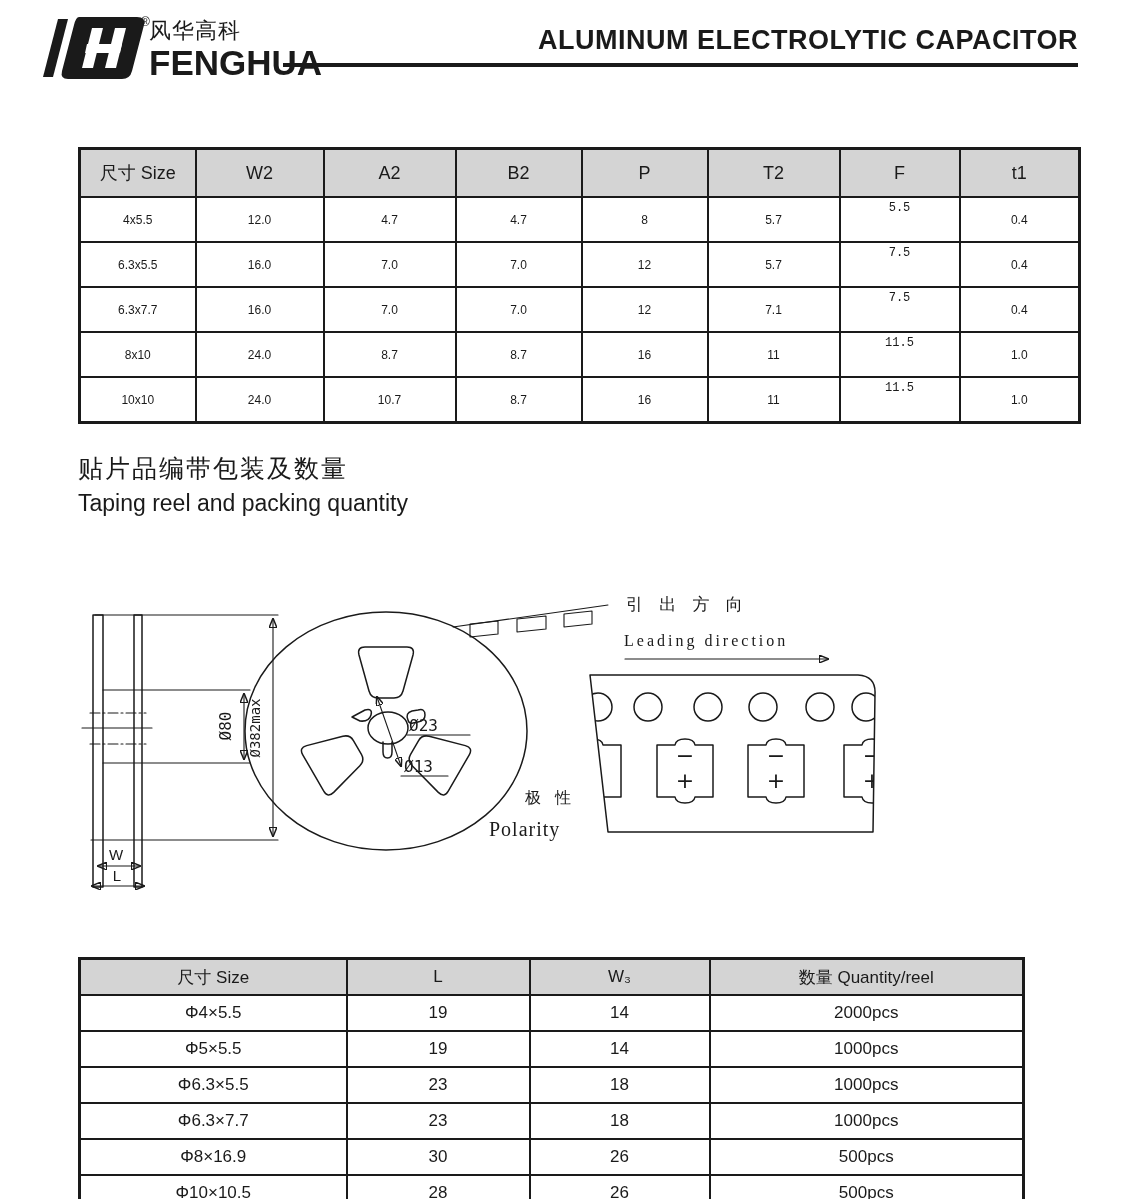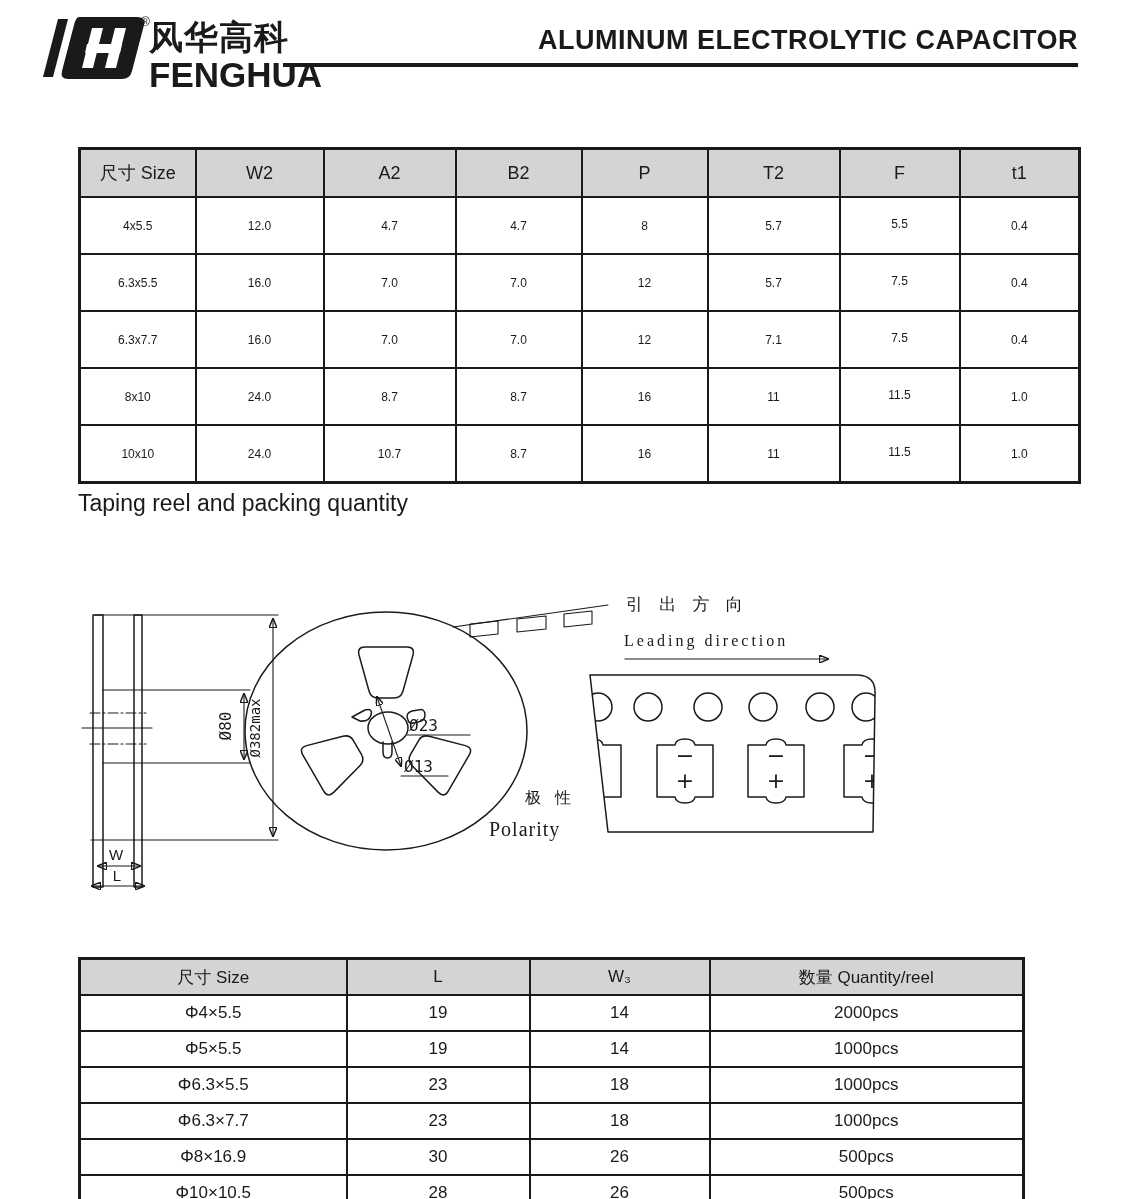--- a/index.html
+++ b/index.html
@@ -3,38 +3,38 @@
 <meta charset="utf-8">
 <style>
   html,body{margin:0;padding:0;background:#fff;}
   .page{
     position:relative;width:1146px;height:1199px;background:#ffffff;overflow:hidden;
     font-family:"Liberation Sans","DejaVu Sans",sans-serif;color:#1a1a1a;
   }
   
   .logo-svg{position:absolute;left:42px;top:15px;}
   .brand{position:absolute;left:149px;top:20px;line-height:1;}
-  .brand-cn{font-size:34px;font-weight:bold;letter-spacing:1px;}
+  .brand-cn{font-size:22px;font-weight:normal;letter-spacing:1px;}
   .brand-en{font-size:35px;font-weight:bold;letter-spacing:0px;margin-top:3px;}
   .page-title{
     position:absolute;top:25px;right:68px;font-size:27px;font-weight:bold;letter-spacing:.5px;
     white-space:nowrap;
   }
   .header-rule{position:absolute;left:283px;top:63px;width:795px;height:4px;background:#1a1a1a;}
   
   table.dtable{border-collapse:collapse;table-layout:fixed;border:3px solid #1a1a1a;margin-top:30px;}
   table.dtable th,table.dtable td{
     border:2px solid #1a1a1a;text-align:center;vertical-align:middle;
     font-weight:400;padding:0;overflow:hidden;white-space:nowrap;
   }
   #dim-table{position:absolute;left:78px;top:117px;width:1000px;}
   #dim-table th{height:46px;background:#d4d4d4;font-size:18px;}
   #dim-table td{height:43px;font-size:12px;}
   
-  #dim-table tbody td:nth-child(7){vertical-align:top;padding-top:19px;height:36px;}
+  #dim-table tbody td:nth-child(7){vertical-align:top;padding-top:3px;height:36px;font-family:Liberation Mono, monospace;}
   #pack-table{position:absolute;left:78px;top:927px;width:944px;}
   #pack-table th{height:34px;background:#d4d4d4;font-size:17px;}
   #pack-table td{height:34px;font-size:17px;}
   
   .sec-cn{position:absolute;left:78px;top:452px;font-size:25px;letter-spacing:2px;}
   .sec-en{position:absolute;left:78px;top:490px;font-size:23px;}
   
   .diagram{position:absolute;left:60px;top:580px;}
   .diagram path,.diagram line,.diagram rect,.diagram ellipse{
     fill:none;stroke:#1a1a1a;stroke-width:1.5;stroke-linejoin:round;stroke-linecap:round;
@@ -137,20 +137,21 @@
           <td>10.7</td>
           <td>8.7</td>
           <td>16</td>
           <td>11</td>
           <td>11.5</td>
           <td>1.0</td>
         </tr>
       </tbody>
   </table>
 
+  <div class="sec-cn">贴片品编带包装及数量</div>
   <div class="sec-en">Taping reel and packing quantity</div>
 
   <svg class="diagram" width="840" height="340" viewBox="0 0 840 340">
     <defs>
       <marker id="ar" viewBox="0 0 10 8" refX="9" refY="4" markerWidth="9" markerHeight="7" orient="auto-start-reverse">
         <path d="M0,0 L10,4 L0,8 Z" fill="#1a1a1a" stroke="none"></path>
       </marker>
       <clipPath id="stripclip">
         <path d="M530,95 L798,95 Q816,96 815,114 L813,252 L548,252 Z"></path>
       </clipPath>

